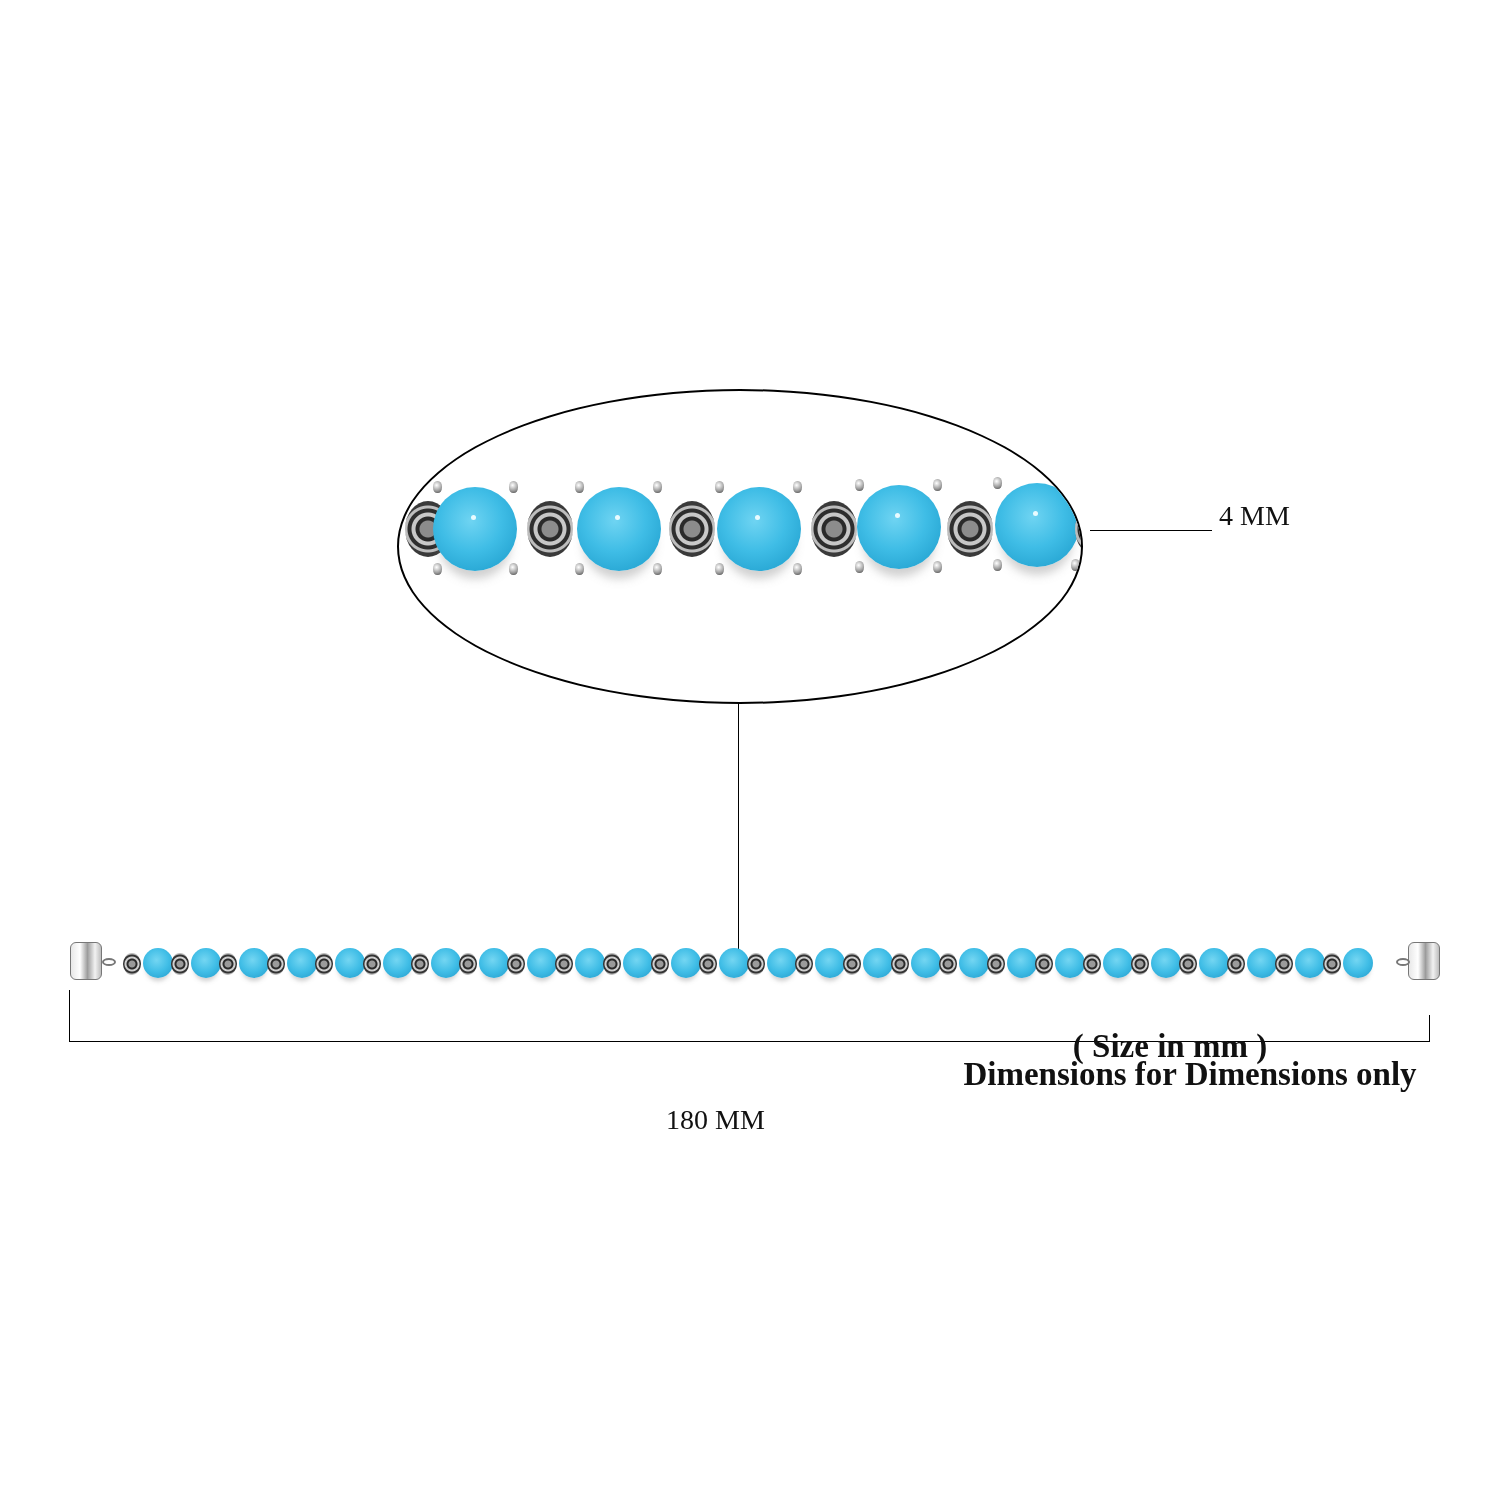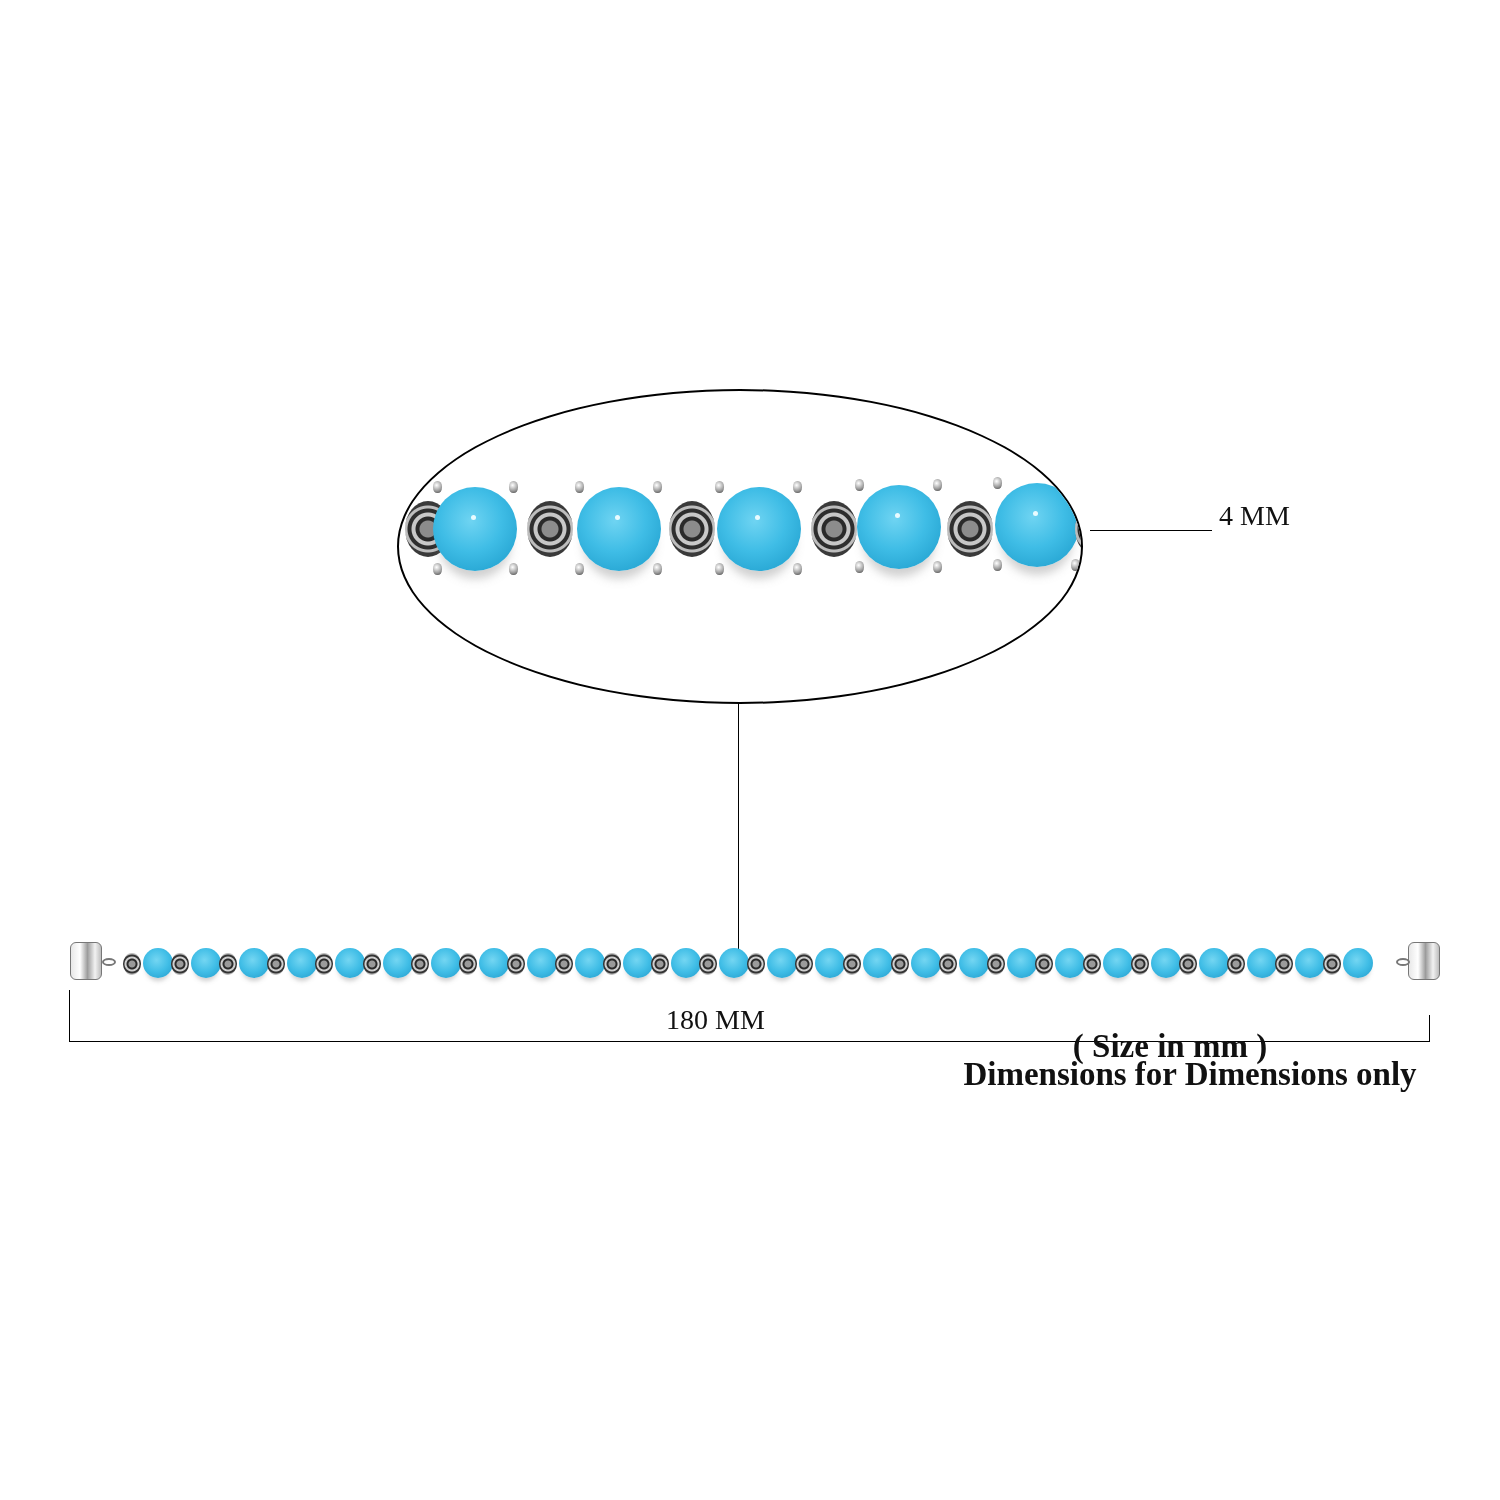--- a/index.html
+++ b/index.html
@@ -146,16 +146,16 @@
     <div class="stone" style="left: 1177px;"></div>
     <div class="conn" style="left: 1205px;"></div>
     <div class="stone" style="left: 1225px;"></div>
     <div class="conn" style="left: 1253px;"></div>
     <div class="stone" style="left: 1273px;"></div>
   </div>
 
 <div class="abs line" style="left:69px; top:990px; width:1px; height:52px;"></div>
 <div class="abs line" style="left:1429px; top:1015px; width:1px; height:27px;"></div>
 <div class="abs line" style="left:69px; top:1041px; width:1361px; height:1px;"></div>
-<div class="abs label" style="left:666px; top:1004px; font-size:28px;">180 MM</div>
+<div class="abs label" style="left:666px; top:1104px; font-size:28px;">180 MM</div>
 
 <div class="abs footnote" style="left:1000px; top:1028px; width:340px; font-size:33px;">( Size in mm )</div>
 <div class="abs footnote" style="left:920px; top:1056px; width:540px; font-size:33px; top:1056px;">Dimensions for Dimensions only</div>
 
 </body></html>

